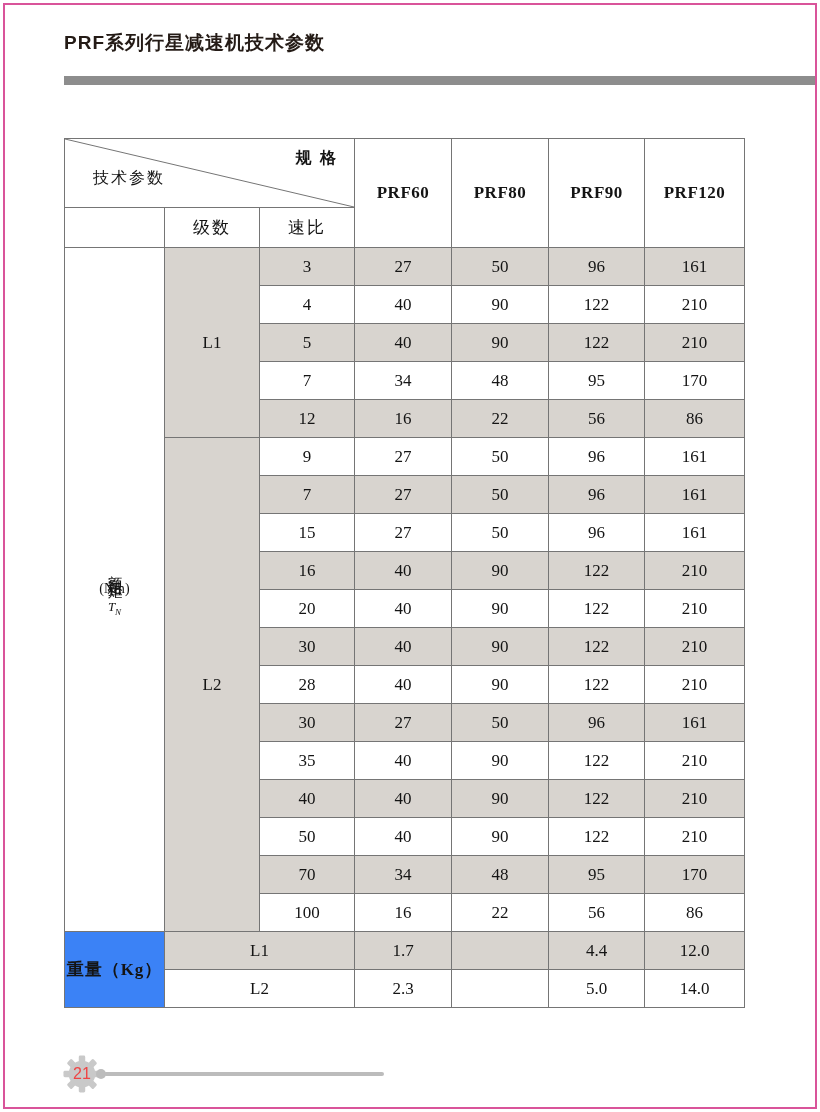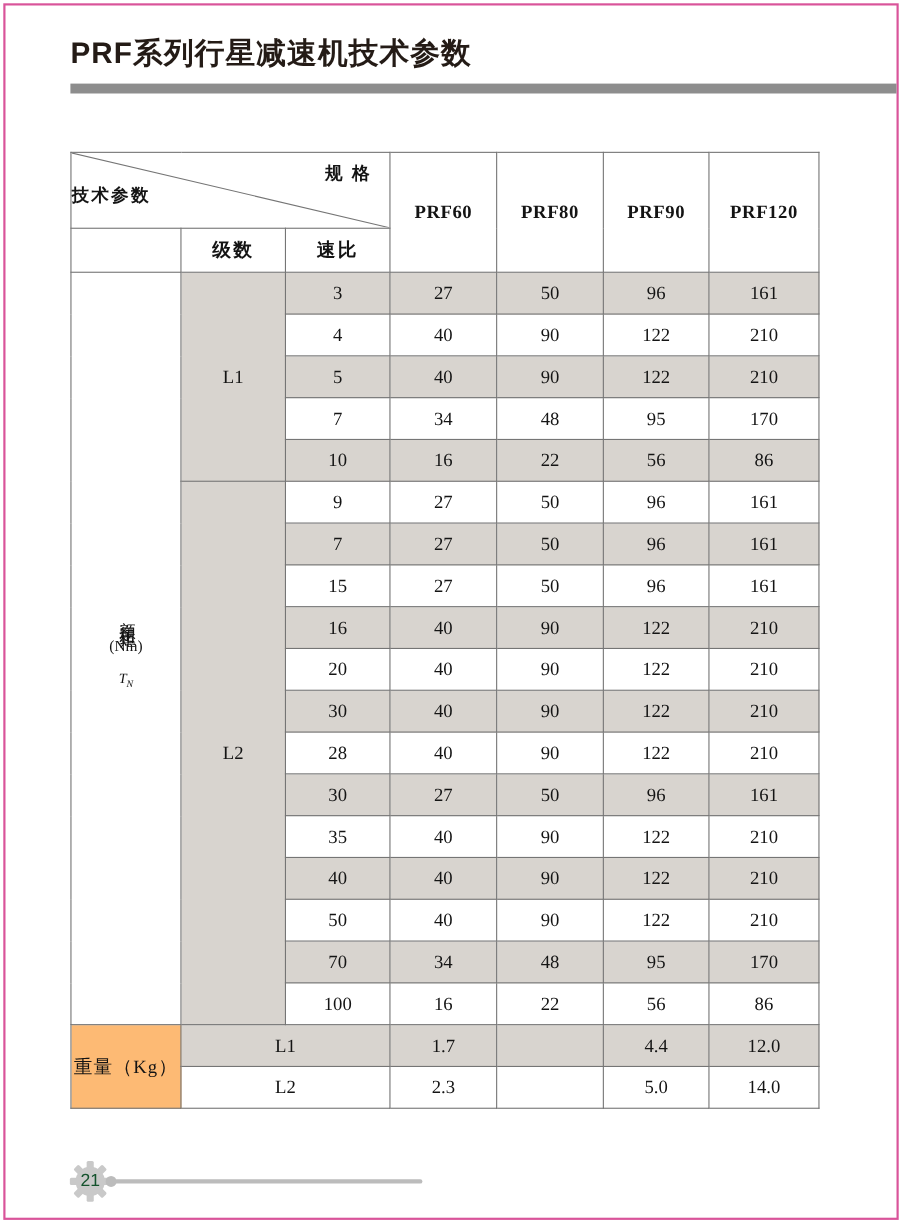--- a/index.html
+++ b/index.html
@@ -15,21 +15,21 @@
   body{
     width:820px;height:1112px;position:relative;background:#ffffff;
     font-family:"Liberation Sans",sans-serif;color:#1c1c1c;overflow:hidden;
   }
   .page-border{
     position:absolute;inset:3px;border:2px solid var(--border-pink);
     pointer-events:none;
   }
   .page-title{
     position:absolute;left:64px;top:30px;
-    font-size:27px;font-weight:bold;letter-spacing:1px;color:#241b16;
+    font-size:19px;font-weight:bold;letter-spacing:1px;color:#241b16;
     white-space:nowrap;
   }
   .title-bar{
     position:absolute;left:64px;top:76px;width:751px;height:9px;
     background:var(--title-bar-gray);
   }
   table.spec{
     position:absolute;left:64px;top:138px;width:680px;
     border-collapse:collapse;table-layout:fixed;padding-left:35px;
   }
@@ -40,55 +40,55 @@
     padding:0;
   }
   tr.hr1{height:69px;}
   tr.hr2{height:40px;}
   tr.dr{height:38px;}
   td.sh{background:var(--row-shade);}
   td.model{
     font-family:"Liberation Sans",sans-serif;font-size:16px;letter-spacing:.5px;font-weight:bold;
   }
   td.hcn{
-    font-family:"Liberation Sans",sans-serif;font-size:16px;font-weight:bold;
+    font-family:"Liberation Sans",sans-serif;font-size:16px;font-weight:normal;
     letter-spacing:2px;
     margin-left:40px;
   }
   td.diag{position:relative;overflow:hidden;}
   .diag svg.dline{position:absolute;inset:0;width:100%;height:100%;}
   .diag .spec-lbl{
     position:absolute;top:9px;right:16px;
     font-family:"Liberation Sans",sans-serif;font-size:16px;font-weight:bold;
     letter-spacing:2px;
   }
   .diag .param-lbl{
-    position:absolute;top:58%;left:0;transform:translateY(-50%);
-    font-family:"Liberation Sans",sans-serif;font-size:16px;font-weight:bold;
+    position:absolute;top:58%;left:28px;transform:translateY(-50%);
+    font-family:"Liberation Sans",sans-serif;font-size:16px;font-weight:normal;
     letter-spacing:2px;
   }
   td.torq-cell{background:#ffffff;}
-  .torq{display:flex;flex-direction:column;align-items:center;gap:12px;}
+  .torq{display:flex;flex-direction:column;align-items:center;gap:2px;}
   .torq .vtext{
     writing-mode:vertical-rl;text-orientation:upright;
     font-size:15px;letter-spacing:3px;line-height:1;
   }
   .torq .unit{font-size:14px;margin-top:4px;}
   .torq .sym{font-size:13px;font-style:italic;}
   .torq .sym sub{font-size:9px;font-style:italic;}
   td.wlabel{
-    font-family:"Liberation Sans",sans-serif;font-size:16px;font-weight:normal;
-    letter-spacing:1px;background:#fdba74;
+    font-family:"Liberation Sans",sans-serif;font-size:16px;font-weight:bold;
+    letter-spacing:1px;background:#3b82f6;
   }
   .footer-gear{position:absolute;left:63px;top:1055px;width:38px;height:38px;}
   .footer-gear svg{width:38px;height:38px;display:block;}
   .page-num{
     position:absolute;left:63px;top:1055px;width:38px;height:38px;
     display:flex;align-items:center;justify-content:center;
-    font-family:"Liberation Sans",sans-serif;font-size:16px;color:#14532d;
+    font-family:"Liberation Sans",sans-serif;font-size:16px;color:#ef4444;
   }
   .footer-dot{
     position:absolute;left:96px;top:1069px;width:10px;height:10px;
     border-radius:50%;background:var(--footer-gray);
   }
   .footer-line{
     position:absolute;left:104px;top:1072px;width:280px;height:4px;
     border-radius:2px;background:var(--footer-gray);
   }
 </style>
@@ -162,21 +162,21 @@
       <td class="sh">210</td>
     </tr>
     <tr class="dr">
       <td>7</td>
       <td>34</td>
       <td>48</td>
       <td>95</td>
       <td>170</td>
     </tr>
     <tr class="dr">
-      <td class="sh">10</td>
+      <td class="sh">12</td>
       <td class="sh">16</td>
       <td class="sh">22</td>
       <td class="sh">56</td>
       <td class="sh">86</td>
     </tr>
 
     <tr class="dr">
       <td rowspan="13" class="sh">L2</td>
       <td>9</td>
       <td>27</td>

